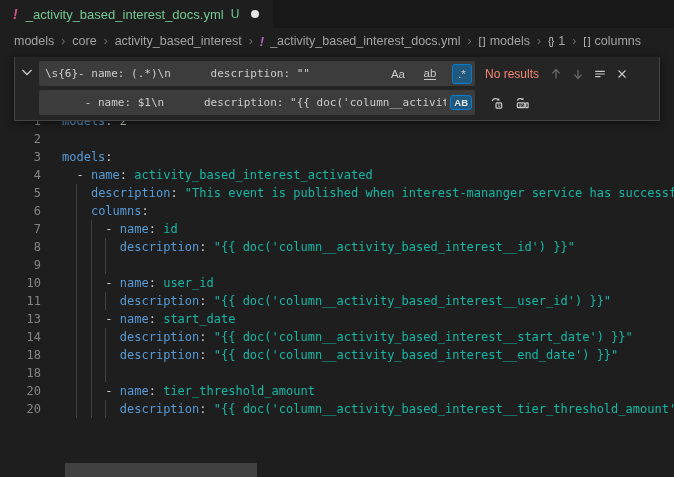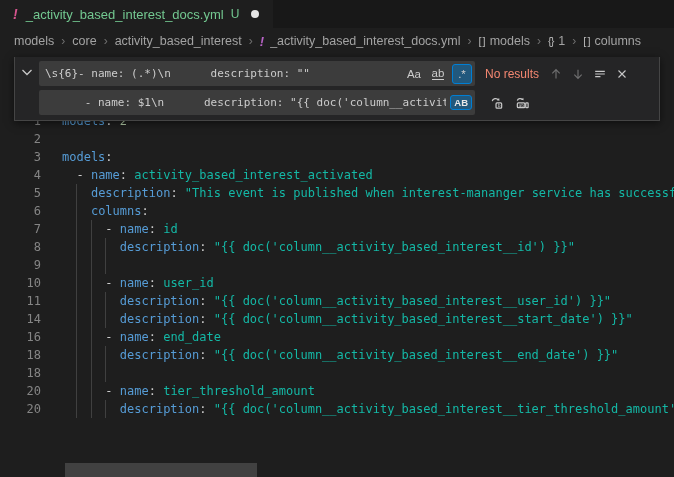--- a/index.html
+++ b/index.html
@@ -43,21 +43,21 @@
                  border:1px solid #454545; border-top:none; box-shadow:0 2px 8px rgba(0,0,0,.55);
                  display:flex; padding:4px 4px 5px 0; z-index:20; }
   .collapse-col { flex:0 0 24px; display:flex; align-items:center; justify-content:center; }
   .fw-main { flex:1 1 auto; }
   .fw-row { display:flex; align-items:center; height:25px; }
   .fw-row + .fw-row { margin-top:4px; }
   .input-box { width:436px; height:25px; background:#3c3c3c; display:flex; align-items:center;
                padding:0 3px 0 6px; border-radius:2px; }
   .input-text { flex:1 1 auto; overflow:hidden; white-space:pre; color:#cccccc;
                 font-family:"DejaVu Sans Mono", monospace; font-size:11px; }
-  .opt { flex:0 0 auto; width:20px; height:20px; margin-left:4px; display:flex; align-items:center;
+  .opt { flex:0 0 auto; width:20px; height:20px; margin-left:12px; display:flex; align-items:center;
          justify-content:center; color:#cccccc; font-size:11.5px; border-radius:3px; border:1px solid transparent; }
   .opt.word span { border-bottom:1px solid #cccccc; }
   .opt.active { background:rgba(0,122,204,.45); border-color:#007fd4; }
   .ab-badge { flex:0 0 auto; margin-left:4px; padding:1px 3px; font-size:9.5px; font-weight:bold;
               color:#e8e8e8; background:rgba(0,122,204,.45); border:1px solid #007fd4; border-radius:3px; }
   .results { color:#f48771; font-size:12px; margin:0 6px 0 10px; white-space:nowrap; }
   .fw-btn { width:22px; height:22px; display:flex; align-items:center; justify-content:center;
             border-radius:3px; color:#c8c8c8; }
   .fw-btn.disabled { opacity:.45; }
   .fw-btn svg { display:block; }
@@ -222,28 +222,28 @@
       </div>
       <div class="code-line">
         <span class="gutter">10</span>
         <div class="ltext"><span class="guide" style="left: 2ch;"></span><span class="guide" style="left: 4ch;"></span><span class="tok-p">      - </span><span class="tok-k">name</span><span class="tok-p">:</span><span class="tok-s"> user_id</span></div>
       </div>
       <div class="code-line">
         <span class="gutter">11</span>
         <div class="ltext"><span class="guide" style="left: 2ch;"></span><span class="guide" style="left: 4ch;"></span><span class="guide" style="left: 6ch;"></span><span class="tok-p">        </span><span class="tok-k">description</span><span class="tok-p">:</span><span class="tok-s"> "{{ doc('column__activity_based_interest__user_id') }}"</span></div>
       </div>
       <div class="code-line">
+        <span class="gutter">13</span>
+        <div class="ltext"><span class="guide" style="left: 2ch;"></span><span class="guide" style="left: 4ch;"></span><span class="tok-p">      - </span><span class="tok-k">name</span><span class="tok-p">:</span><span class="tok-s"> start_date</span></div>
+      </div>
+      <div class="code-line">
         <span class="gutter">14</span>
         <div class="ltext"><span class="guide" style="left: 2ch;"></span><span class="guide" style="left: 4ch;"></span><span class="guide" style="left: 6ch;"></span><span class="tok-p">        </span><span class="tok-k">description</span><span class="tok-p">:</span><span class="tok-s"> "{{ doc('column__activity_based_interest__start_date') }}"</span></div>
       </div>
       <div class="code-line">
-        <span class="gutter">16</span>
-        <div class="ltext"><span class="guide" style="left: 2ch;"></span><span class="guide" style="left: 4ch;"></span><span class="tok-p">      - </span><span class="tok-k">name</span><span class="tok-p">:</span><span class="tok-s"> end_date</span></div>
-      </div>
-      <div class="code-line">
         <span class="gutter">18</span>
         <div class="ltext"><span class="guide" style="left: 2ch;"></span><span class="guide" style="left: 4ch;"></span><span class="guide" style="left: 6ch;"></span><span class="tok-p">        </span><span class="tok-k">description</span><span class="tok-p">:</span><span class="tok-s"> "{{ doc('column__activity_based_interest__end_date') }}"</span></div>
       </div>
       <div class="code-line">
         <span class="gutter">18</span>
         <div class="ltext"><span class="guide" style="left: 2ch;"></span><span class="guide" style="left: 4ch;"></span><span class="guide" style="left: 6ch;"></span></div>
       </div>
       <div class="code-line">
         <span class="gutter">20</span>
         <div class="ltext"><span class="guide" style="left: 2ch;"></span><span class="guide" style="left: 4ch;"></span><span class="tok-p">      - </span><span class="tok-k">name</span><span class="tok-p">:</span><span class="tok-s"> tier_threshold_amount</span></div>

